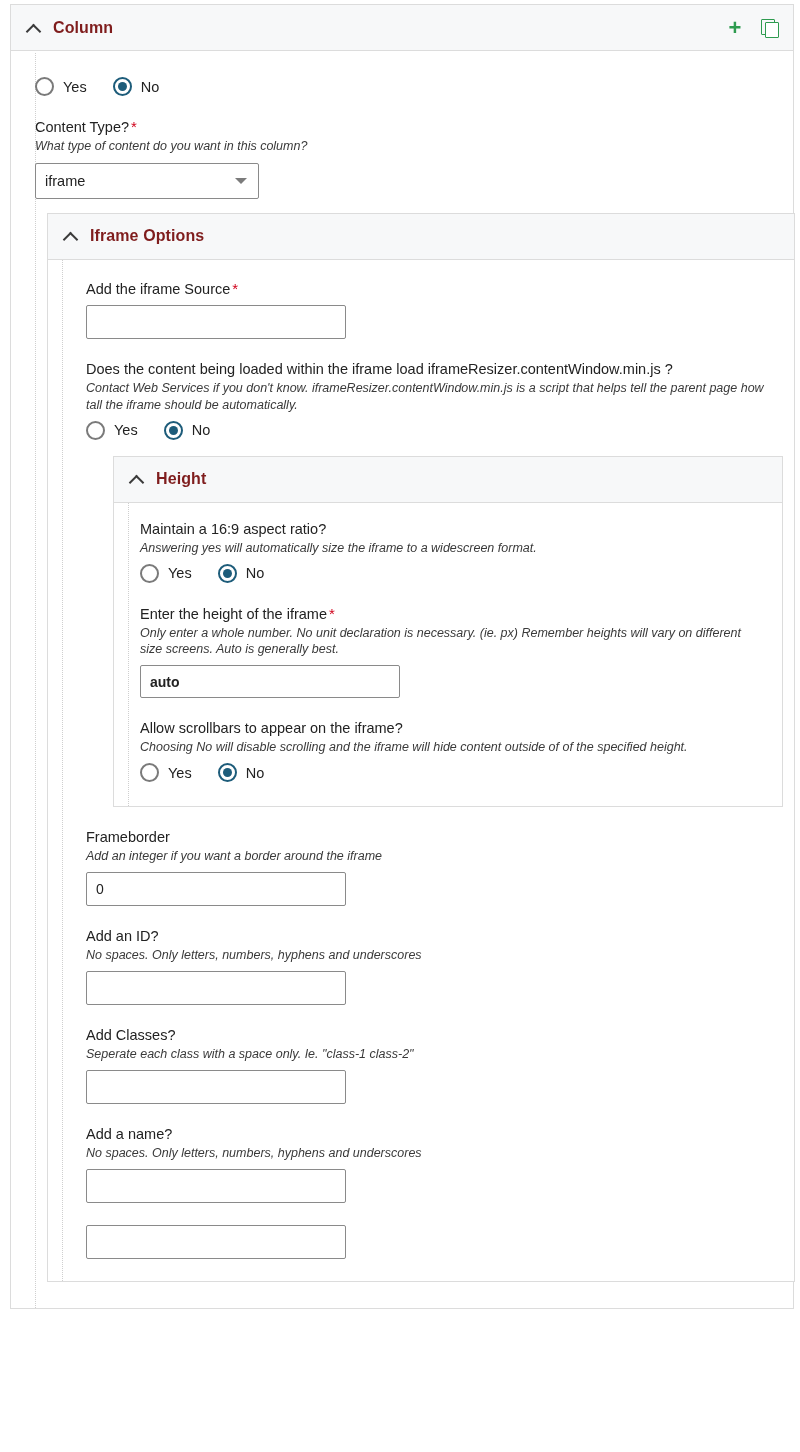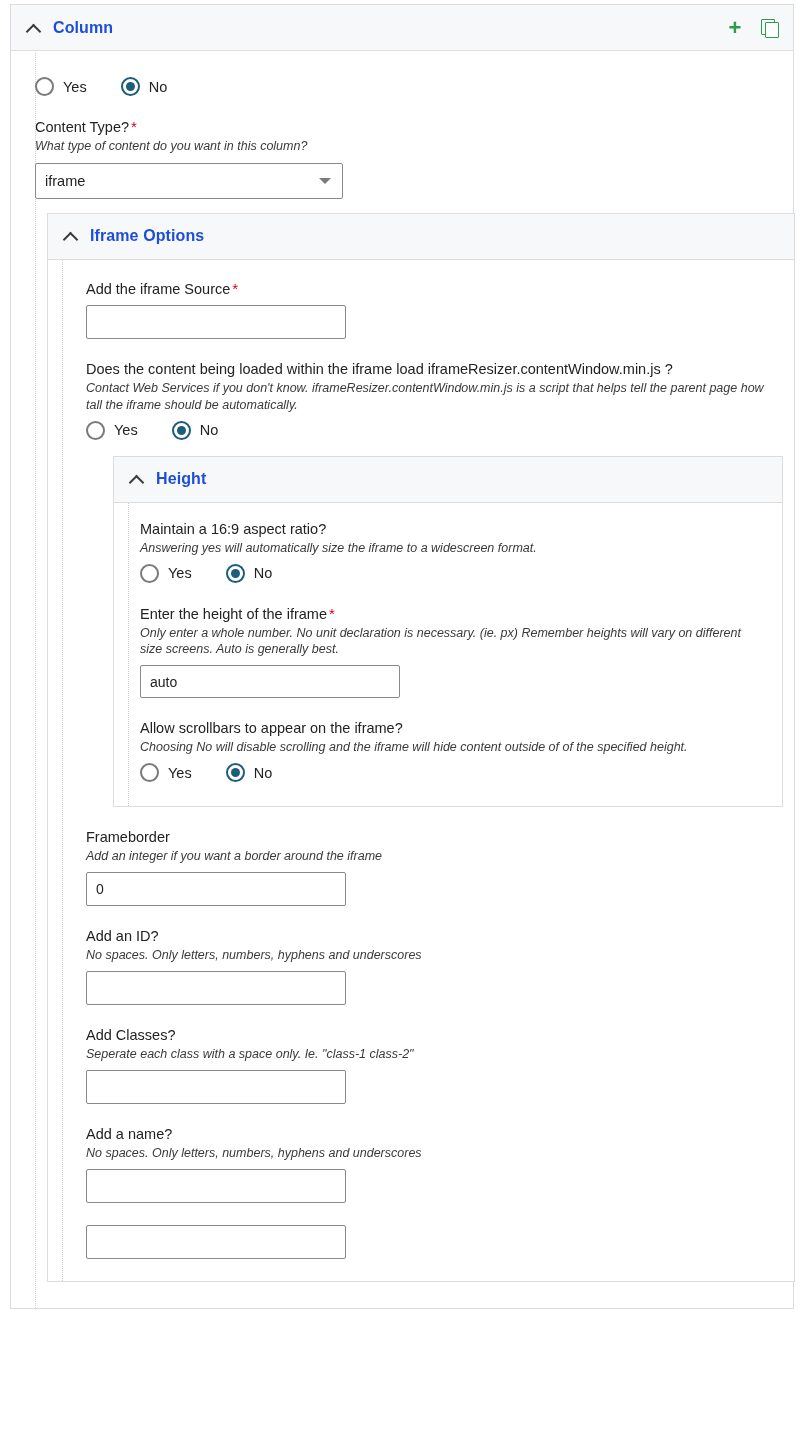--- a/index.html
+++ b/index.html
@@ -44,21 +44,21 @@
     top: 7px;
     width: 9px;
     height: 9px;
     border-left: 2px solid #3b3b3b;
     border-top: 2px solid #3b3b3b;
     transform: rotate(45deg);
   }
   .panel-title {
     font-size: 16px;
     font-weight: bold;
-    color: #1d4ed8;
+    color: #7f1d1d;
     letter-spacing: 0.1px;
   }
   .panel-actions {
     margin-left: auto;
     display: flex;
     align-items: center;
     gap: 16px;
   }
   .icon-btn {
     cursor: pointer;
@@ -134,21 +134,21 @@
   .desc {
     font-size: 12.5px;
     color: #3a3a3a;
     font-style: italic;
     margin: 2px 0 7px 0;
     line-height: 1.35;
   }
   .radio-row {
     display: flex;
     align-items: center;
-    gap: 34px;
+    gap: 26px;
     margin-top: 6px;
   }
   .radio-opt {
     display: flex;
     align-items: center;
     gap: 9px;
     cursor: pointer;
   }
   .radio {
     width: 19px;
@@ -185,21 +185,21 @@
     font-family: "Liberation Sans", sans-serif;
     font-size: 14px;
     color: #222222;
     padding: 0 9px;
     outline: none;
   }
   .w-260 { width: 260px; }
 
   .select-wrap {
     position: relative;
-    width: 308px;
+    width: 224px;
     margin-top: 8px;
   }
   select.select-input {
     appearance: none;
     -webkit-appearance: none;
     width: 100%;
     height: 36px;
     border: 1px solid #8a8a8a;
     border-radius: 2px;
     background: #ffffff;
@@ -346,21 +346,21 @@
                   <span class="radio-label">No</span>
                 </span>
               </div>
             </div>
 
             <div class="field">
               <span class="label">
                 <span>Enter the height of the iframe</span><span class="req">*</span>
               </span>
               <div class="desc" style="max-width:620px;">Only enter a whole number. No unit declaration is necessary. (ie. px) Remember heights will vary on different size screens. Auto is generally best.</div>
-              <input class="text-input w-260" type="text" style="margin-top: 4px;" value="auto">
+              <input class="text-input w-260" type="text" style="margin-top: 4px; font-weight: bold;" value="auto">
             </div>
 
             <div class="field" style="margin-bottom:4px;">
               <span class="label">Allow scrollbars to appear on the iframe?</span>
               <div class="desc">Choosing No will disable scrolling and the iframe will hide content outside of of the specified height.</div>
               <div class="radio-row">
                 <span class="radio-opt">
                   <span class="radio"></span>
                   <span class="radio-label">Yes</span>
                 </span>

